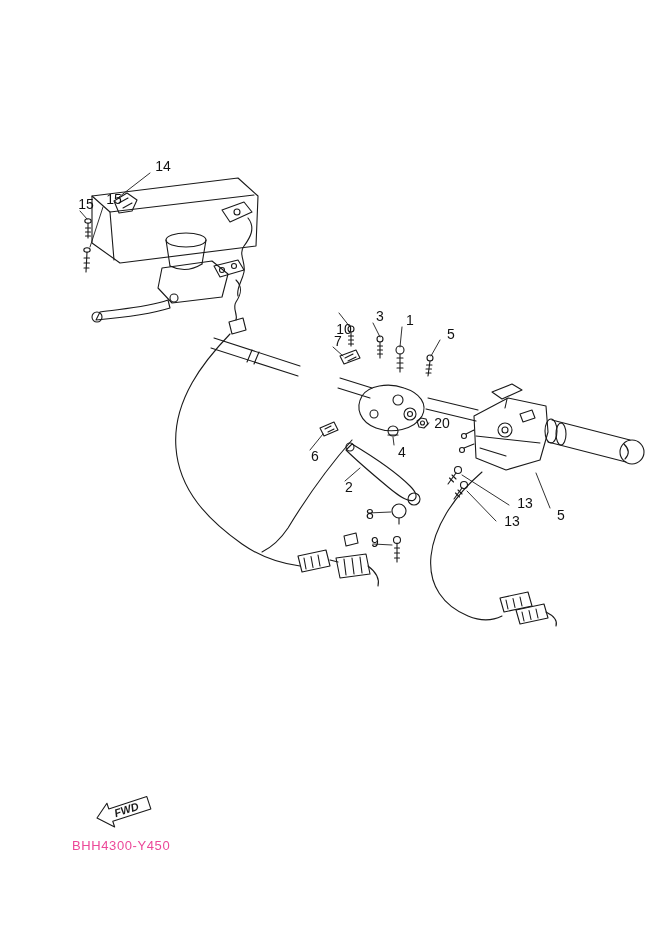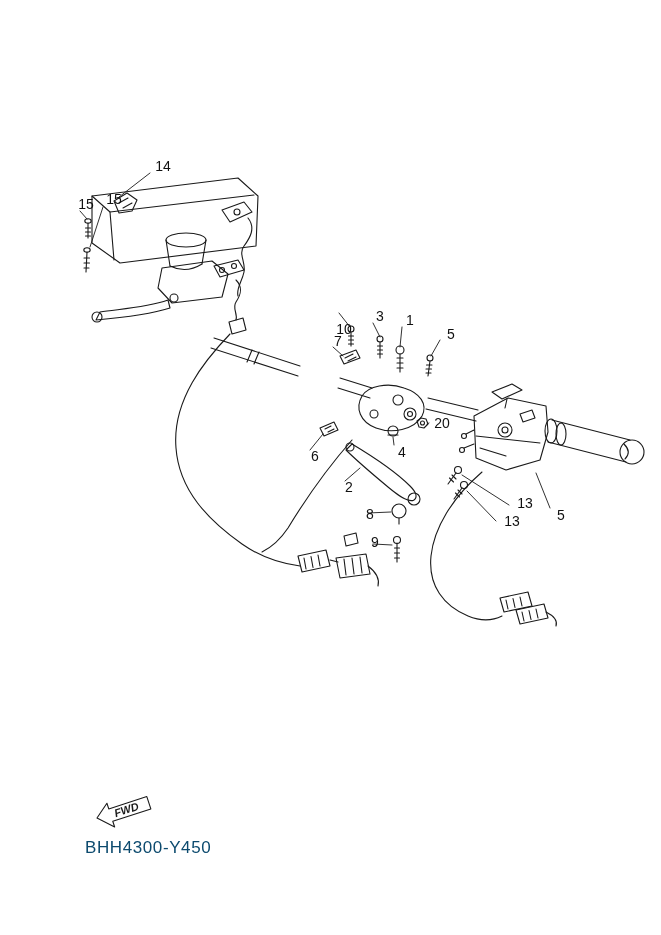--- a/index.html
+++ b/index.html
@@ -45,25 +45,25 @@
   .callout {
     position: absolute;
     transform: translate(-50%, -50%);
     font-size: 14px;
     color: #111111;
     font-family: "Liberation Sans", sans-serif;
     white-space: nowrap;
   }
   .diagram-code {
     position: absolute;
-    left: 85px;
+    left: 72px;
     top: 838px;
-    font-size: 17px;
+    font-size: 13px;
     letter-spacing: 0.6px;
-    color: #0c4a6e;
+    color: #ec4899;
   }
   .fwd-text {
     font-size: 11px;
     font-style: italic;
     font-weight: bold;
     font-family: "Liberation Sans", sans-serif;
   }
 </style>
 </head>
 <body>

